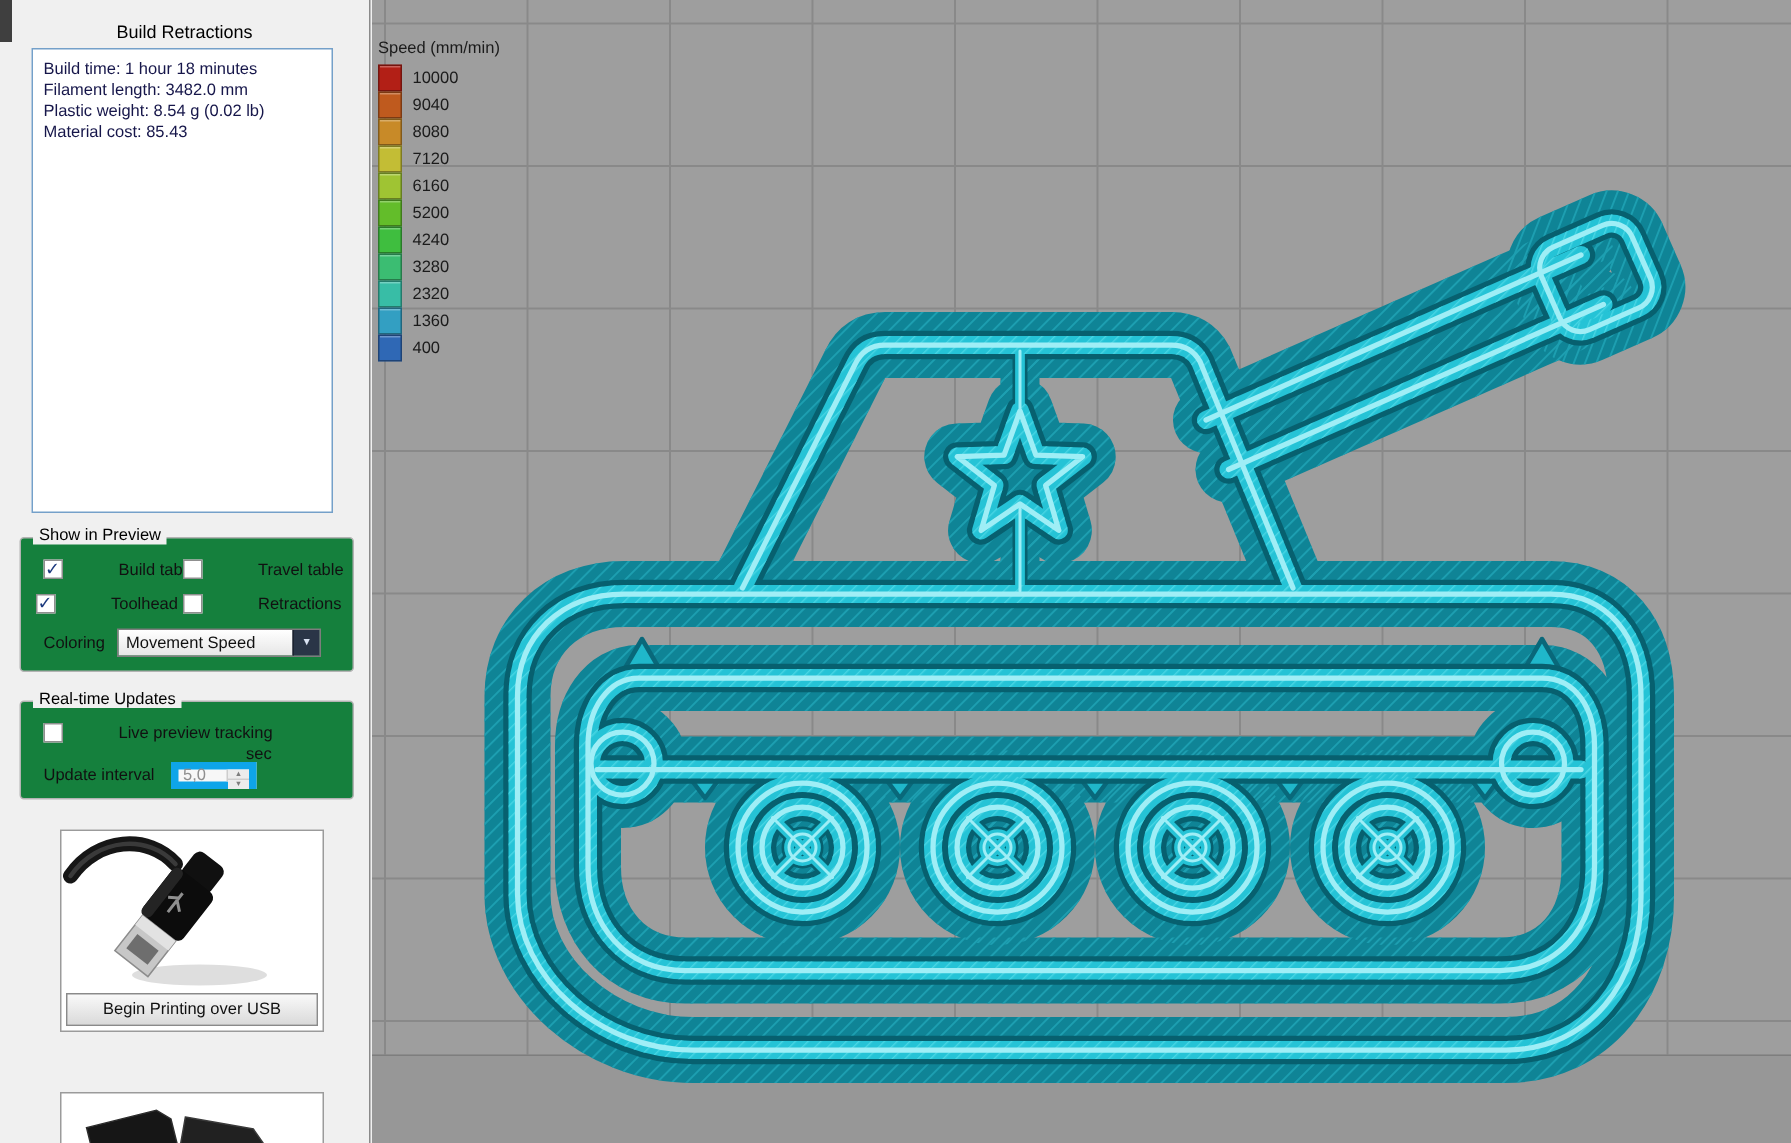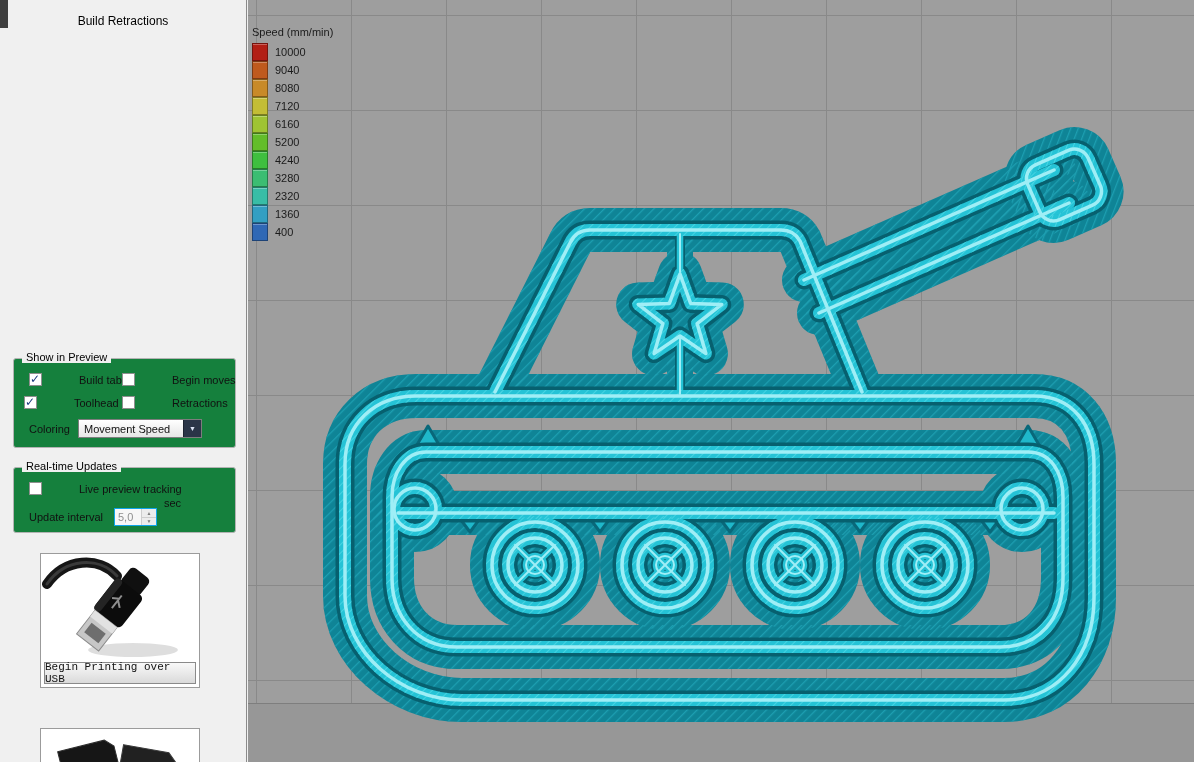--- a/index.html
+++ b/index.html
@@ -14,26 +14,26 @@
   .group{position:absolute;border:1px solid #b3b3b3;border-radius:3px;background:#15803d;}
   .group-title{position:absolute;top:-8px;left:8px;background:#f0f0f0;padding:0 4px;font-size:11px;color:#000;}
   .cb{position:absolute;display:flex;align-items:center;cursor:default;}
   .cbbox{width:13px;height:13px;background:#fff;border:1px solid #8f8f8f;box-sizing:border-box;position:relative;margin-right:5px;flex:none;}
   .cbbox.checked::after{content:"\2713";position:absolute;left:0px;top:-2px;font-size:12px;font-weight:bold;color:#1d3a7e;}
   .cbl{white-space:nowrap;margin-left:32px;}
   .lbl{position:absolute;white-space:nowrap;}
   .dropdown{position:absolute;display:flex;align-items:stretch;height:19px;border:1px solid #7d7d7d;background:linear-gradient(#ffffff,#e6e6e6);box-sizing:border-box;}
   .dd-value{flex:1;display:flex;align-items:center;padding:0 5px;white-space:nowrap;}
   .dd-btn{width:17px;background:#2a3547;color:#d9e2f2;font-size:7px;display:flex;align-items:center;justify-content:center;border-left:1px solid #1c2330;}
-  .spin{position:absolute;display:flex;width:43px;height:18px;border:1px solid #0ea5e9;background:#f7f7f7;box-sizing:border-box;}
+  .spin{position:absolute;display:flex;width:57px;height:18px;border:5px solid #0ea5e9;background:#f7f7f7;box-sizing:border-box;}
   .spin-val{flex:1;display:flex;align-items:center;padding:0 3px;color:#8f8f8f;}
   .spin-btns{width:14px;display:flex;flex-direction:column;border-left:1px solid #cdcdcd;}
   .spin-btns span{flex:1;display:flex;align-items:center;justify-content:center;font-size:5px;color:#7d7d7d;background:#ececec;}
   .spin-btns span + span{border-top:1px solid #cdcdcd;}
-  .photo-box{position:absolute;left:40px;width:160px;background:#ffffff;border:1px solid #9b9b9b;box-sizing:border-box;font-family:Liberation Mono, monospace;}
+  .photo-box{position:absolute;left:40px;width:176px;background:#ffffff;border:1px solid #9b9b9b;box-sizing:border-box;}
   .usb-box{top:553px;height:135px;}
   .sd-box{top:728px;height:70px;}
   .usb-btn{position:absolute;left:3px;right:3px;bottom:3px;height:20px;border:1px solid #8a8a8a;background:linear-gradient(#f9f9f9,#dadada);display:flex;align-items:center;justify-content:center;font-size:11px;color:#111;cursor:default;}
 
   
   .canvas{position:absolute;left:248px;top:0;width:946px;height:762px;background-color:#9e9e9e;
     background-image:linear-gradient(#898989 1px,transparent 1px),linear-gradient(90deg,#898989 1px,transparent 1px);
     background-size:95px 95px;background-position:8px 15px;overflow:hidden;}
   .bottom-strip{position:absolute;left:0;top:703px;width:100%;height:59px;background:#979797;border-top:1px solid #7e7e7e;}
   .mode-label{position:absolute;top:13px;left:0;width:100%;text-align:center;color:#1b1b1b;pointer-events:none;}
@@ -61,43 +61,49 @@
 </style>
 </head>
 <body>
 
 <div class="app">
 
   <div class="panel">
     <div class="edge-strip"></div>
     <div class="panel-title">Build Retractions</div>
 
+    <div class="stats-box">
+      <div>Build time: 1 hour 18 minutes</div>
+      <div>Filament length: 3482.0 mm</div>
+      <div>Plastic weight: 8.54 g (0.02 lb)</div>
+      <div>Material cost: 85.43</div>
+    </div>
 
     <div class="group" style="left:13px;top:358px;width:221px;height:88px;">
       <span class="group-title">Show in Preview</span>
 
       <label class="cb" style="left:15px;top:14px;">
         <span class="cbbox checked"></span>
         <span class="cbl">Build table</span>
       </label>
       <label class="cb" style="left:108px;top:14px;">
         <span class="cbbox"></span>
-        <span class="cbl">Begin moves</span>
+        <span class="cbl">Travel table</span>
       </label>
       <label class="cb" style="left:10px;top:37px;text-align:right;">
         <span class="cbbox checked"></span>
         <span class="cbl">Toolhead</span>
       </label>
       <label class="cb" style="left:108px;top:37px;">
         <span class="cbbox"></span>
         <span class="cbl">Retractions</span>
       </label>
 
       <span class="lbl" style="left:15px;top:64px;">Coloring</span>
-      <div class="dropdown" style="left:64px;top:60px;width:124px;">
+      <div class="dropdown" style="left:64px;top:60px;width:136px;">
         <span class="dd-value">Movement Speed</span>
         <span class="dd-btn">▼</span>
       </div>
     </div>
 
     <div class="group" style="left:13px;top:467px;width:221px;height:64px;">
       <span class="group-title">Real-time Updates</span>
 
       <label class="cb" style="left:15px;top:14px;">
         <span class="cbbox"></span>

